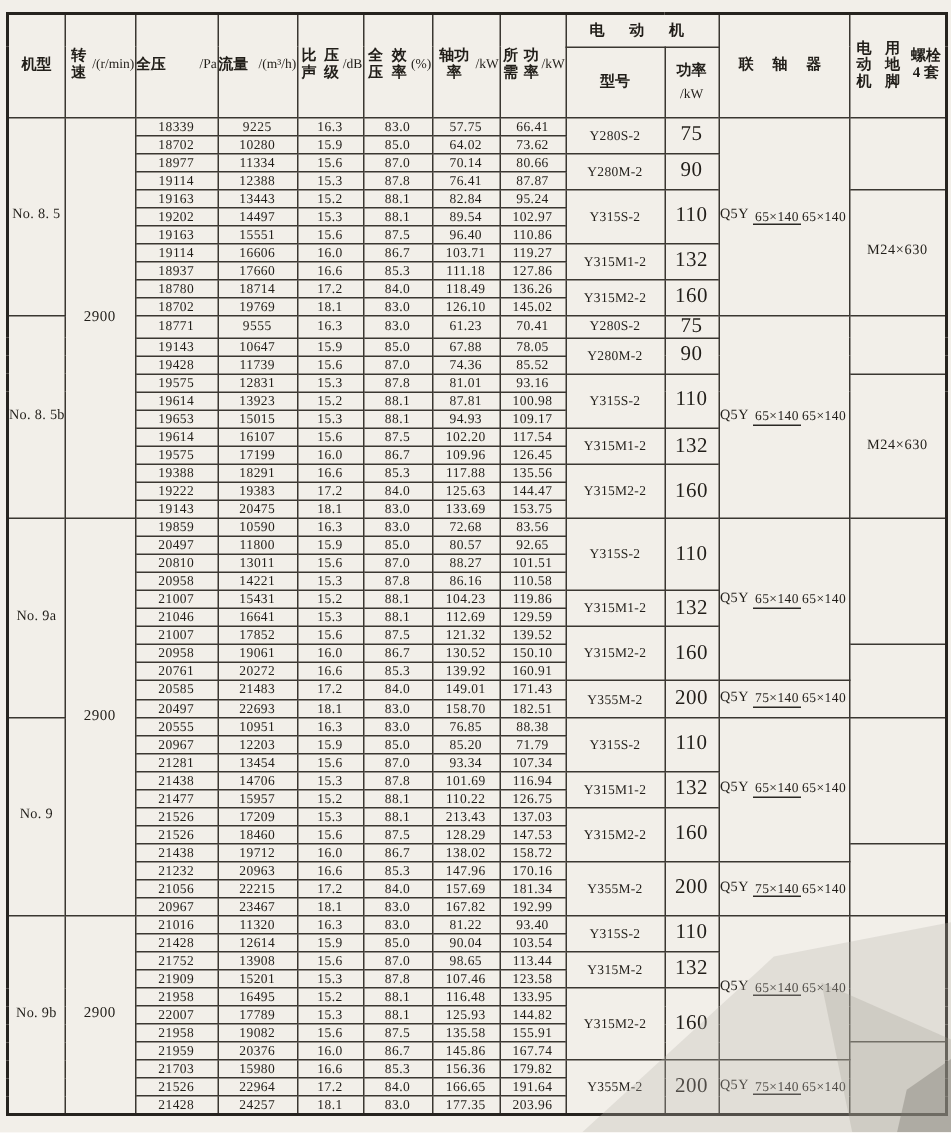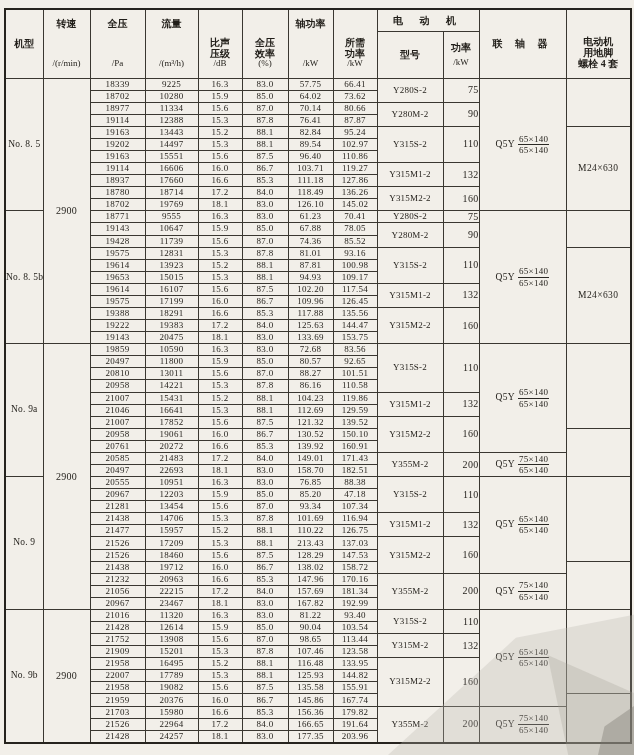--- a/index.html
+++ b/index.html
@@ -15,37 +15,37 @@
     border-collapse:collapse;table-layout:fixed;
     border:2px solid #26231e;
   }
   .spec th,.spec td{
     border:1px solid #3a3731;
     padding:0;text-align:center;vertical-align:middle;overflow:hidden;
   }
   thead th{font-size:10px;font-weight:600;line-height:1.1;}
   thead tr.hr1{height:22px;}
   thead tr.hr2{height:47px;}
-  .hwrap{display:flex;flex-direction:column;align-items:center;justify-content:space-between;height:62px;padding:5px 0 6px;}
+  .hwrap{display:flex;flex-direction:row;align-items:center;justify-content:space-between;height:62px;padding:5px 0 6px;}
   .hwrap.even{justify-content:flex-end;}
   .hwrap-s{display:flex;flex-direction:column;align-items:center;justify-content:space-evenly;height:40px;padding:2px 0;}
   .hl{display:block;}
   .unit{font-size:9px;font-weight:400;letter-spacing:0;}
   .motor-head{letter-spacing:7px;text-indent:7px;}
   .coupling-head{letter-spacing:5px;text-indent:5px;margin-top:13px;}
   tbody tr{height:12px;}
   tbody td{font-size:9px;letter-spacing:0.3px;line-height:1;white-space:nowrap;}
   td.model-cell{font-size:9.5px;letter-spacing:0.2px;}
   td.speed-cell{font-size:10px;}
   td.motor-model-cell{font-size:9px;letter-spacing:0.2px;}
-  td.motor-power-cell{font-size:10px;text-align:right;}
+  td.motor-power-cell{font-size:14px;}
   td.coupling-cell{font-size:9.5px;}
   td.bolt-cell{font-size:9.5px;letter-spacing:0.4px;}
   .coupwrap{display:inline-flex;align-items:center;gap:3px;}
-  .frac{display:inline-flex;flex-direction:column;line-height:1.15;font-size:9px;letter-spacing:0.3px;align-items:flex-end;}
+  .frac{display:inline-flex;line-height:1.15;font-size:9px;letter-spacing:0.3px;}
   .fnum{border-bottom:1px solid #2a2824;padding:0 1px;}
   .fden{padding:0 1px;}
   
   .wm{position:absolute;pointer-events:none;z-index:5;}
   .wm1{left:388px;top:612px;width:246px;height:143px;
        background:rgba(186,183,175,0.30);
        clip-path:polygon(0 100%, 52% 18%, 100% 2%, 100% 100%);}
   .wm2{left:540px;top:655px;width:94px;height:100px;
        background:rgba(160,157,149,0.28);
        clip-path:polygon(8% 0, 100% 38%, 100% 100%, 30% 100%);}
@@ -498,21 +498,21 @@
               </span>
             </span></td>
           <td class="bolt-cell" rowspan="7"></td>
         </tr>
         <tr>
           <td class="num-cell">20967</td>
           <td class="num-cell">12203</td>
           <td class="num-cell">15.9</td>
           <td class="num-cell">85.0</td>
           <td class="num-cell">85.20</td>
-          <td class="num-cell">47.18</td>
+          <td class="num-cell">71.79</td>
         </tr>
         <tr>
           <td class="num-cell">21281</td>
           <td class="num-cell">13454</td>
           <td class="num-cell">15.6</td>
           <td class="num-cell">87.0</td>
           <td class="num-cell">93.34</td>
           <td class="num-cell">107.34</td>
         </tr>
         <tr>

